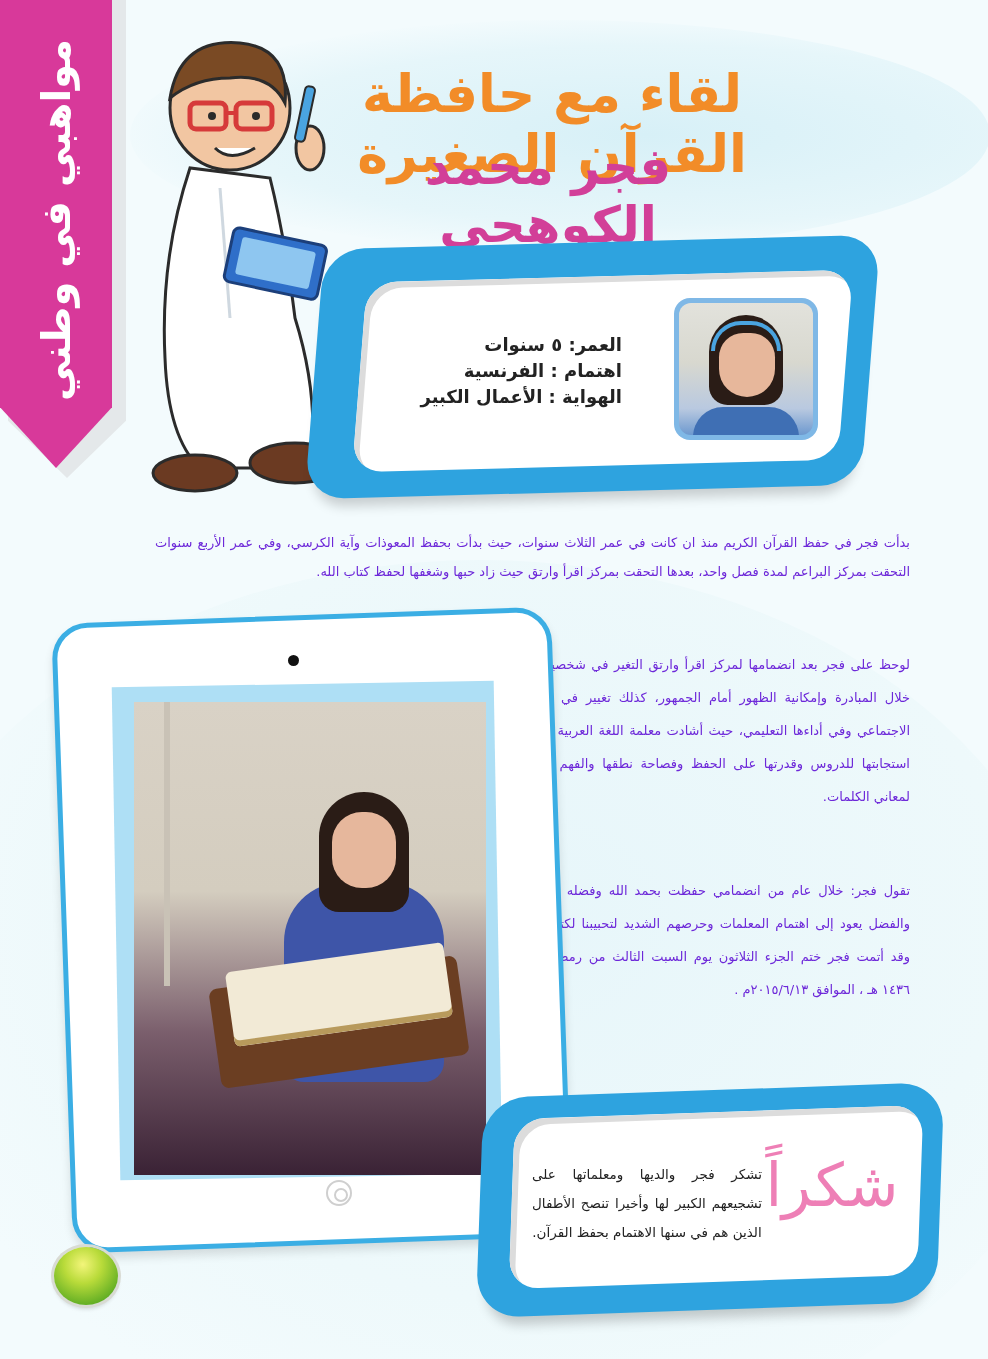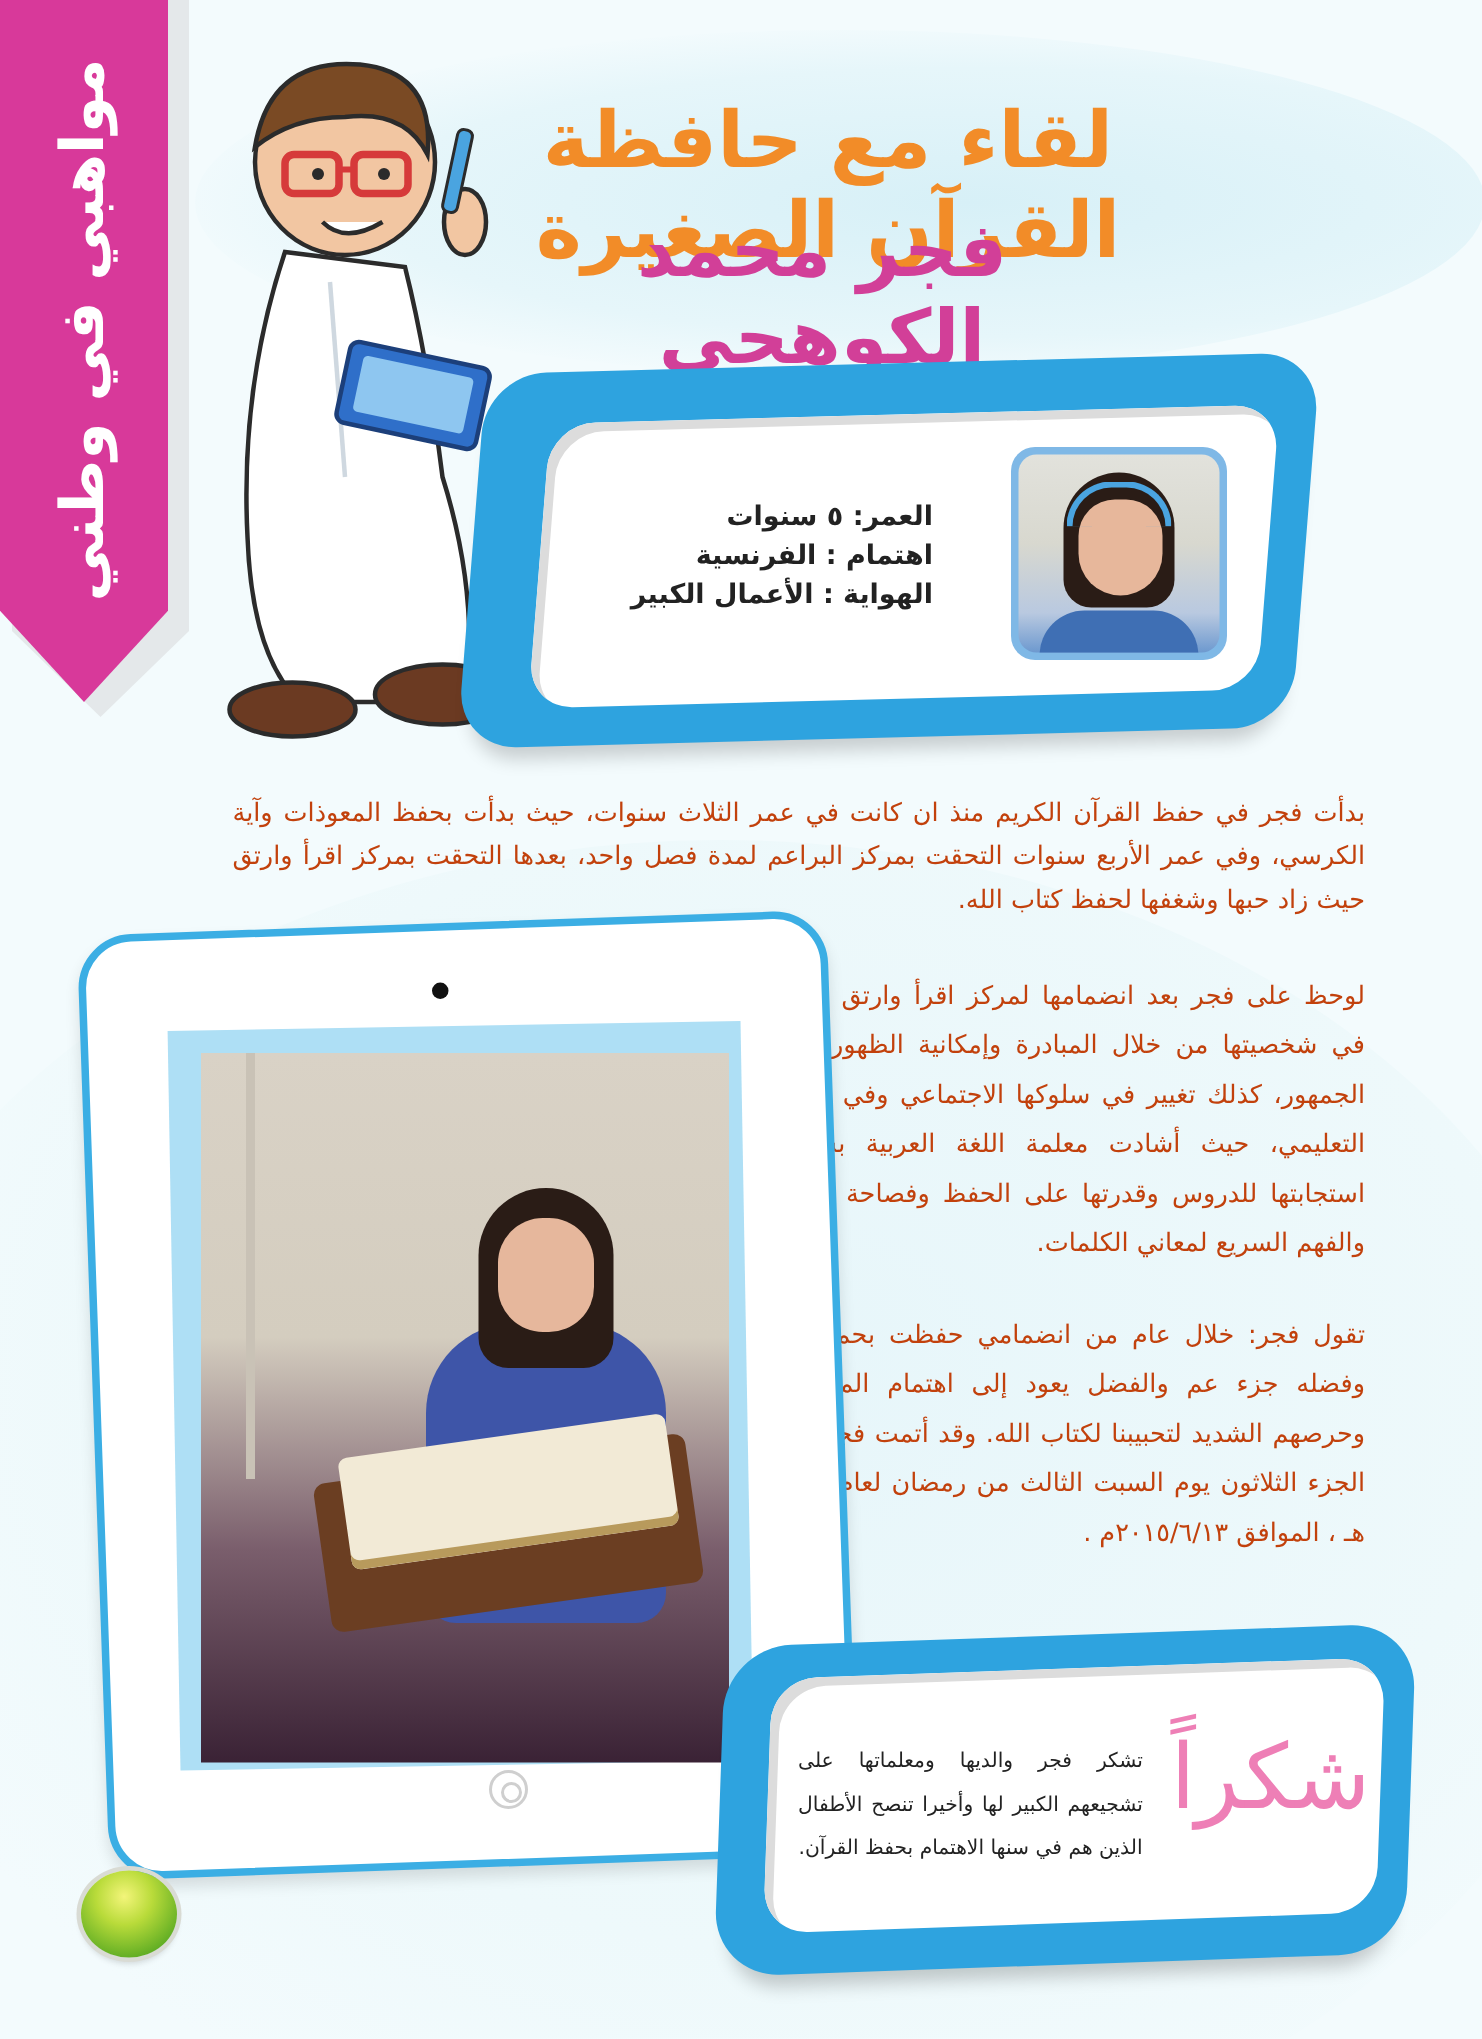--- a/index.html
+++ b/index.html
@@ -93,21 +93,21 @@
   }
   .info-list {
     position: absolute; right: 366px; top: 332px; width: 240px; text-align: right;
   }
   .info-list .row {
     font-size: 18px; font-weight: bold; color: #222; line-height: 26px;
   }
   
   .para {
     position: absolute; text-align: justify; text-align-last: right;
-    font-size: 17px; color: #c2410c; line-height: 29px;
+    font-size: 13px; color: #6d28d9; line-height: 29px;
   }
   .para-1 { right: 78px; top: 528px; width: 755px; }
   .para-2 { right: 78px; top: 648px; width: 395px; line-height: 33px; }
   .para-3 { right: 78px; top: 874px; width: 395px; line-height: 33px; }
   
   .tablet {
     position: absolute; left: 62px; top: 615px; width: 500px; height: 630px;
     background: #fff; border: 5px solid #3baee4;
     border-radius: 36px;
     transform: rotate(-2deg);
@@ -150,21 +150,21 @@
   }
   .thanks-inner {
     position: absolute; left: 512px; top: 1112px; width: 408px; height: 170px;
     background: #fff; border-radius: 30px;
     transform: skewX(-4deg) rotate(-2deg);
     box-shadow: inset 6px 6px 0 #dcdcdc;
   }
   .thanks-word {
     position: absolute; left: 772px; top: 1120px; width: 120px; height: 130px;
     font-size: 60px; color: #ee7fb6; font-weight: normal;
-    display: flex; align-items: center; justify-content: center; margin-left: 15px;
+    display: flex; align-items: center; justify-content: center;
   }
   .thanks-text {
     position: absolute; right: 226px; top: 1160px; width: 230px;
     font-size: 13.5px; font-weight: normal; color: #222; line-height: 29px;
     text-align: justify; text-align-last: center; margin-left: 35px;
   }
   
   .green-bead {
     position: absolute; left: 54px; top: 1247px; width: 64px; height: 58px;
     border-radius: 50%;

